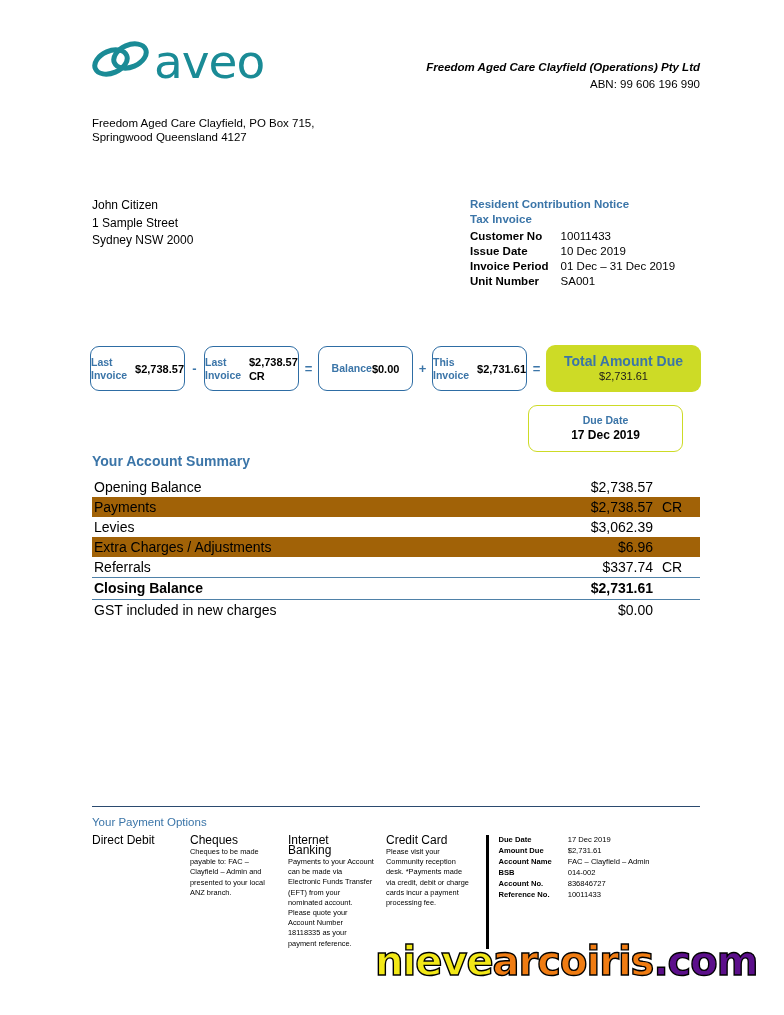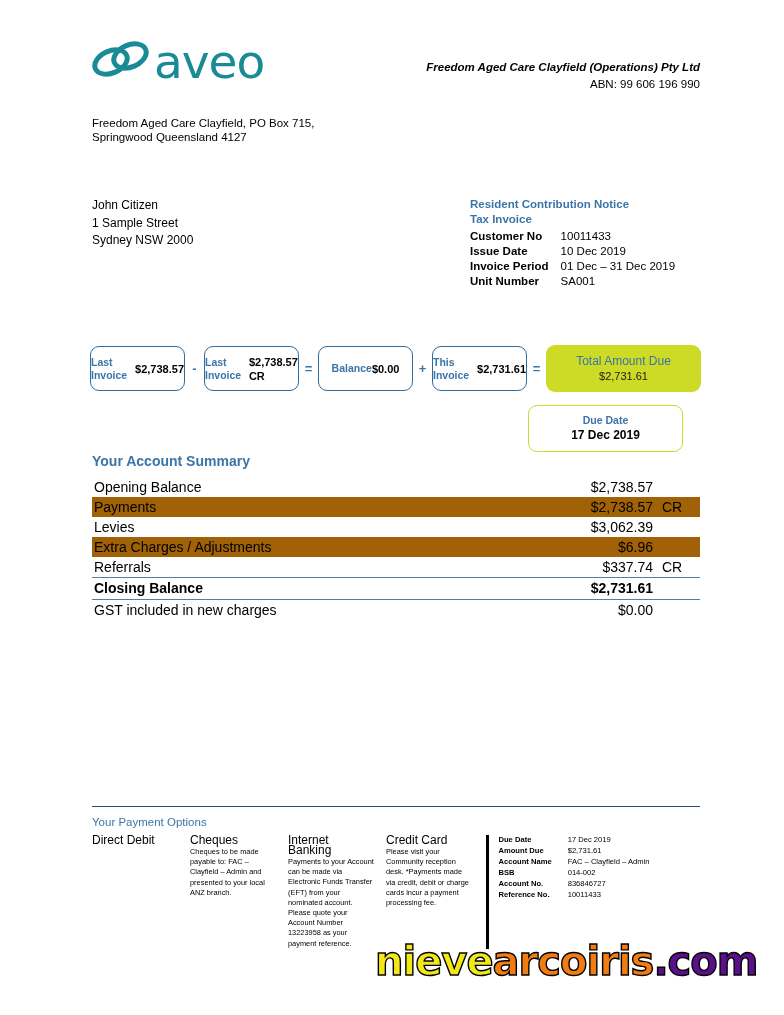--- a/index.html
+++ b/index.html
@@ -150,21 +150,21 @@
     height: 47px;
     border: none;
     border-radius: 9px;
     background: #cddb26;
     display: flex;
     flex-direction: column;
     align-items: center;
     justify-content: center;
     box-sizing: border-box;
   }
-  .calc-total .bl { color: #3b75a8; font-size: 12px; font-weight: normal; line-height: 13px; }
+  .calc-total .bl { color: #3b75a8; font-size: 14px; font-weight: bold; line-height: 13px; }
   .calc-total .bv { color: #1a1a1a; font-size: 11px; line-height: 14px; margin-top: 1px; }
 
   .due-box {
     position: absolute;
     left: 528px; top: 405px;
     width: 155px;
     height: 47px;
     border: 1.6px solid #cddb26;
     border-radius: 9px;
     background: #ffffff;
@@ -419,21 +419,21 @@
     <div class="pay-cols">
       <div class="pay-col">
         <h4>Direct Debit</h4>
       </div>
       <div class="pay-col">
         <h4>Cheques</h4>
         <p>Cheques to be made payable to: FAC – Clayfield – Admin and presented to your local ANZ branch.</p>
       </div>
       <div class="pay-col">
         <h4>Internet Banking</h4>
-        <p>Payments to your Account can be made via Electronic Funds Transfer (EFT) from your nominated account. Please quote your Account Number 13223958 as your payment reference.</p>
+        <p>Payments to your Account can be made via Electronic Funds Transfer (EFT) from your nominated account. Please quote your Account Number 18118335 as your payment reference.</p>
       </div>
       <div class="pay-col">
         <h4>Credit Card</h4>
         <p>Please visit your Community reception desk. *Payments made via credit, debit or charge cards incur a payment processing fee.</p>
       </div>
       <div class="pay-divider"></div>
       <div class="pay-details">
         <table class="pd-table">
           <tbody>
             <tr>

